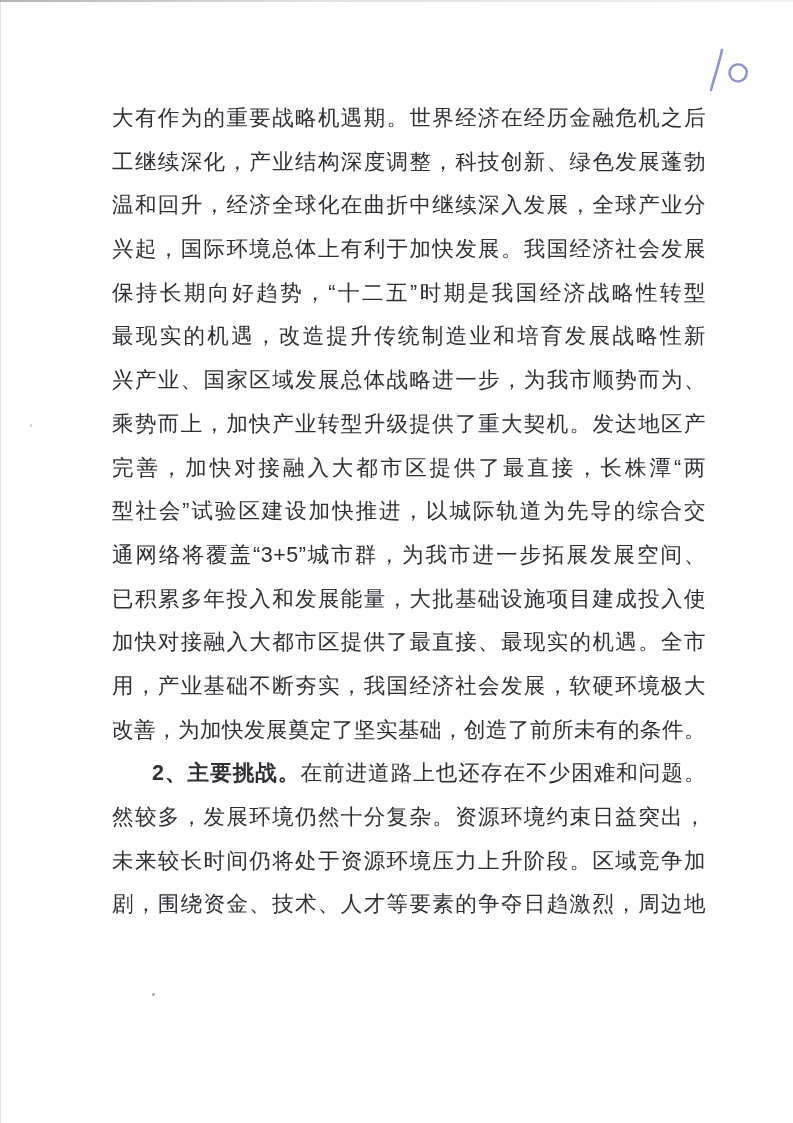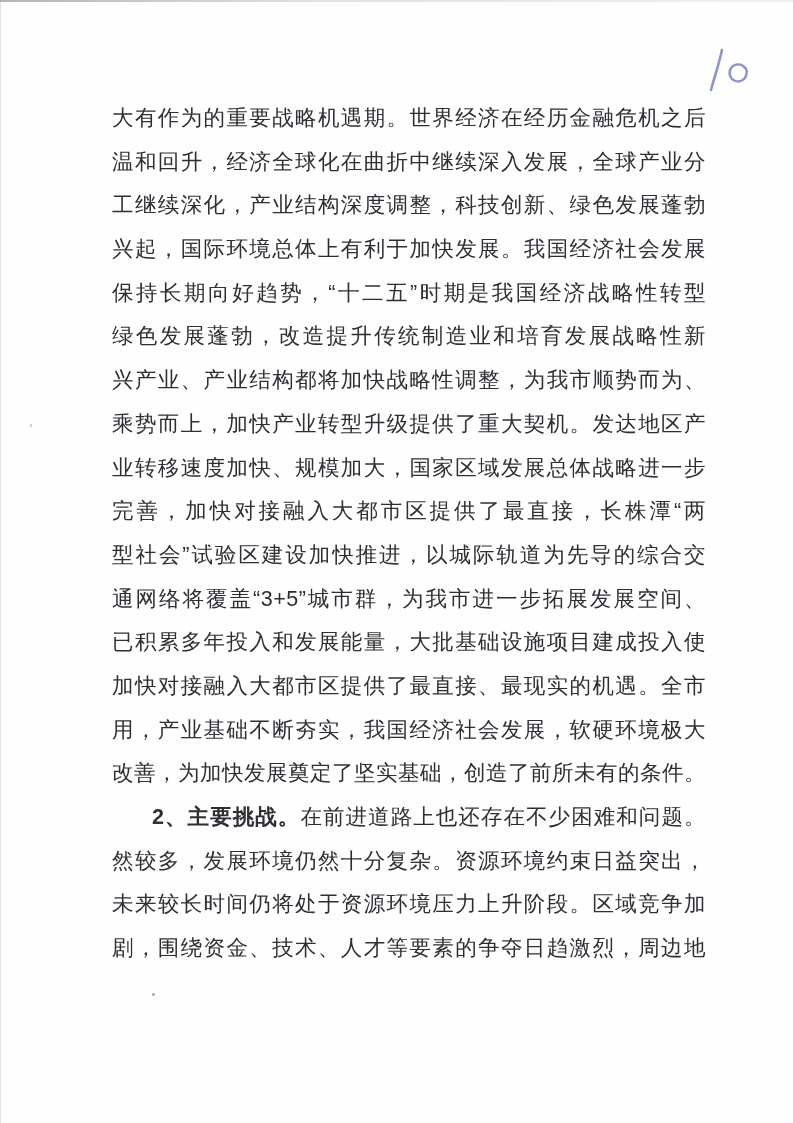--- a/index.html
+++ b/index.html
@@ -75,28 +75,27 @@
   <div class="speck speck-a"></div>
   <div class="speck speck-b"></div>
 
   <svg class="pen-mark" viewBox="0 0 62 58">
     <path d="M24 6 C22 16 18 28 13 46" fill="none" stroke="#7c83c3" stroke-width="2.6" stroke-linecap="round"></path>
     <path d="M47 24 a8.5 8.5 0 1 0 1.5 6 a7 7 0 0 0 -2 -7" fill="none" stroke="#7c83c3" stroke-width="2.4" stroke-linecap="round"></path>
   </svg>
 
   <div class="text-block">
     <div class="line"><span>大有作为的重要战略机遇期。世界经济在经历金融危机之后</span></div>
+    <div class="line"><span>工继续深化，产业结构深度调整，科技创新、绿色发展蓬勃</span></div>
     <div class="line"><span>温和回升，经济全球化在曲折中继续深入发展，全球产业分</span></div>
-    <div class="line"><span>工继续深化，产业结构深度调整，科技创新、绿色发展蓬勃</span></div>
     <div class="line"><span>兴起，国际环境总体上有利于加快发展。我国经济社会发展</span></div>
     <div class="line"><span>保持长期向好趋势，“十二五”时期是我国经济战略性转型</span></div>
-    <div class="line"><span>绿色发展蓬勃，改造提升传统制造业和培育发展战略性新</span></div>
-    <div class="line"><span>兴产业、产业结构都将加快战略性调整，为我市顺势而为、</span></div>
+    <div class="line"><span>最现实的机遇，改造提升传统制造业和培育发展战略性新</span></div>
+    <div class="line"><span>兴产业、国家区域发展总体战略进一步，为我市顺势而为、</span></div>
     <div class="line"><span>乘势而上，加快产业转型升级提供了重大契机。发达地区产</span></div>
-    <div class="line"><span>业转移速度加快、规模加大，国家区域发展总体战略进一步</span></div>
     <div class="line"><span>完善，加快对接融入大都市区提供了最直接，长株潭“两</span></div>
     <div class="line"><span>型社会”试验区建设加快推进，以城际轨道为先导的综合交</span></div>
     <div class="line"><span>通网络将覆盖“3+5”城市群，为我市进一步拓展发展空间、</span></div>
     <div class="line"><span>已积累多年投入和发展能量，大批基础设施项目建成投入使</span></div>
     <div class="line"><span>加快对接融入大都市区提供了最直接、最现实的机遇。全市</span></div>
     <div class="line"><span>用，产业基础不断夯实，我国经济社会发展，软硬环境极大</span></div>
     <div class="line"><span>改善，为加快发展奠定了坚实基础，创造了前所未有的条件。</span></div>
     <div class="line indent"><span class="bold">2、主要挑战。</span><span>在前进道路上也还存在不少困难和问题。</span></div>
     <div class="line"><span>然较多，发展环境仍然十分复杂。资源环境约束日益突出，</span></div>
     <div class="line"><span>未来较长时间仍将处于资源环境压力上升阶段。区域竞争加</span></div>

